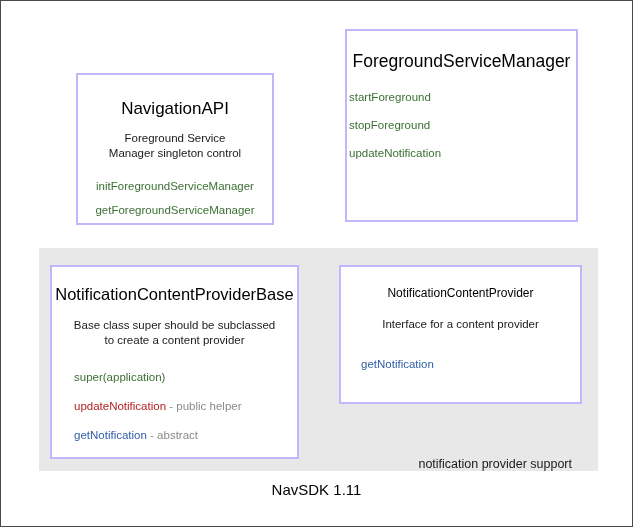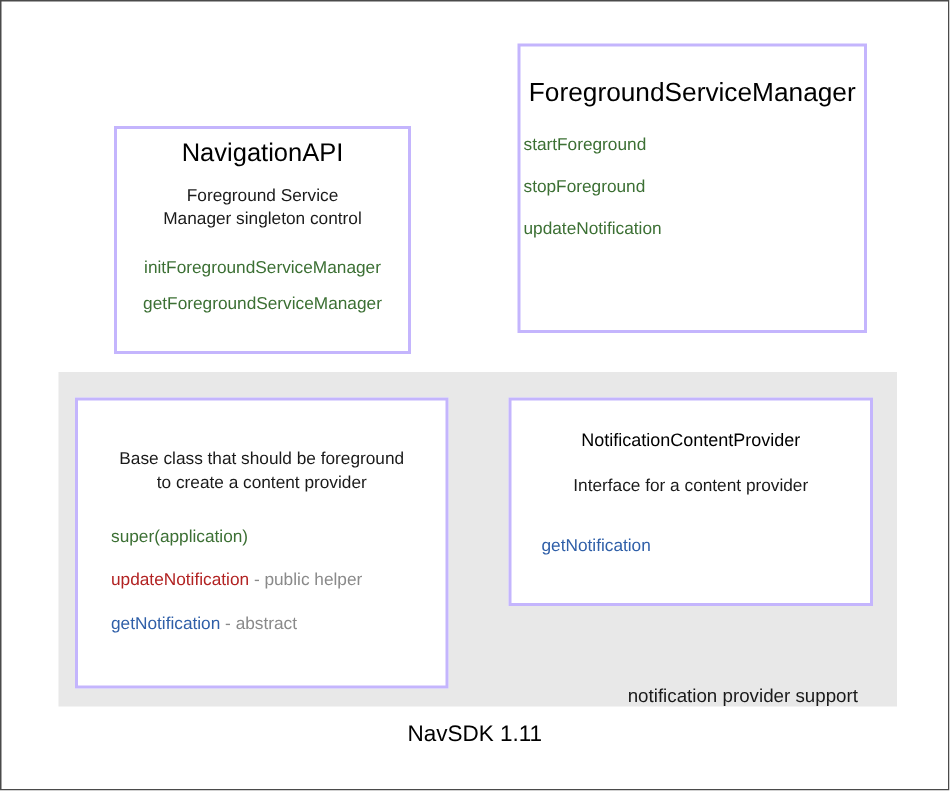--- a/index.html
+++ b/index.html
@@ -50,22 +50,22 @@
     line-height: 1.2;
     white-space: nowrap;
   }
   .m-green { color: #3c7034; }
   .m-red   { color: #b22222; }
   .m-blue  { color: #2f5fa8; }
   .m-note  { color: #8a8a8a; }
 
   
   #box-navigation-api {
-    left: 75px; top: 83px; width: 198px; height: 152px;
-    padding-top: 6px;
+    left: 75px; top: 72px; width: 198px; height: 152px;
+    padding-top: 24px;
   }
   #box-navigation-api .box-desc { margin-top: 12px; }
   #box-navigation-api .method-list { margin-top: 18px; text-align: center; }
   #box-navigation-api .method { margin-bottom: 11px; }
 
   #box-foreground-service-manager {
     left: 344px; top: 28px; width: 233px; height: 193px;
     padding-top: 20px;
   }
   #box-foreground-service-manager .box-title { font-size: 17.5px; }
@@ -145,22 +145,23 @@
       <div class="method m-green">
         <span>stopForeground</span>
       </div>
       <div class="method m-green">
         <span>updateNotification</span>
       </div>
     </div>
   </div>
 
   <div class="uml-box" id="box-notification-content-provider-base">
+    <div class="box-title">NotificationContentProviderBase</div>
     <div class="box-desc">
-      <div>Base class that should be foreground</div>
+      <div>Base class super should be subclassed</div>
       <div>to create a content provider</div>
     </div>
     <div class="method-list">
       <div class="method">
         <span class="m-green">super(application)</span>
         <span class="m-note"></span>
       </div>
       <div class="method">
         <span class="m-red">updateNotification</span>
         <span class="m-note"> - public helper</span>

